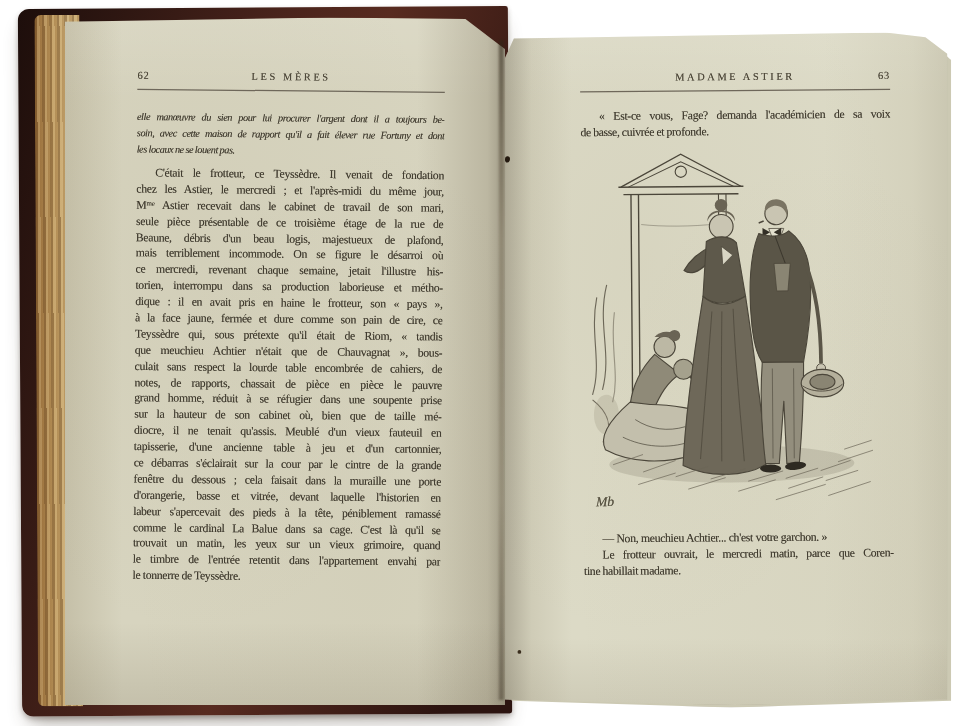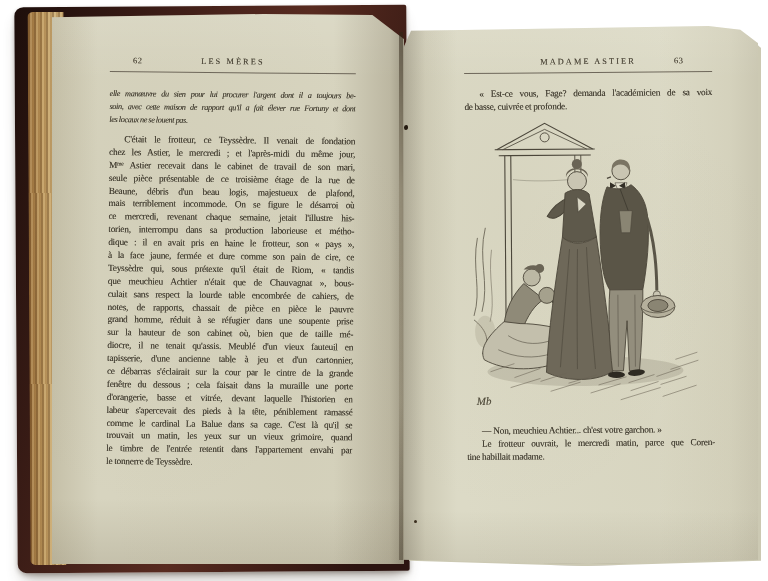--- a/index.html
+++ b/index.html
@@ -60,22 +60,22 @@
     background:linear-gradient(to bottom, rgba(48,38,24,0.55), rgba(84,70,46,0.25) 30%, rgba(84,70,46,0.18) 70%, rgba(48,38,24,0.4));
     filter:blur(0.7px);
   }
   .ink-speck{left:404px;top:125px;width:4px;height:5px;background:#241a10;border-radius:50% 40% 55% 45%;}
   .ink-speck2{left:414px;top:520px;width:3px;height:3px;background:#3a2e1e;border-radius:50%;}
   
   .text-col{color:#3e392d;text-shadow:0 0 0.5px rgba(62,57,45,0.55);}
   .left-col{left:110px;top:56px;width:246px;transform:rotate(0.55deg);transform-origin:0 0;}
   .right-col{left:464px;top:58px;width:248px;transform:rotate(-0.45deg);transform-origin:0 0;}
   .hdr-row{display:flex;align-items:baseline;font-size:8.4px;letter-spacing:0.6px;color:#4a4436;}
-  .hdr-num{width:38px;margin-left:23px;}
-  .hdr-num.right-num{text-align:left;}
+  .hdr-num{width:38px;}
+  .hdr-num.right-num{text-align:right;}
   .hdr-title{flex:1;text-align:center;letter-spacing:2.1px;font-size:8.3px;}
   .hdr-rule{height:1px;background:#6e675a;margin-top:6px;}
   .lines .line{
     font-size:9.4px;line-height:12.9px;height:12.9px;overflow:hidden;
     letter-spacing:-0.25px;word-spacing:-0.3px;
     text-align:justify;text-align-last:justify;hyphens:none;
   }
   .lines .line:last-child{text-align-last:left;}
   .indent-first .line:first-child{padding-left:15px;}
   .quote-block{margin-top:15px;}

